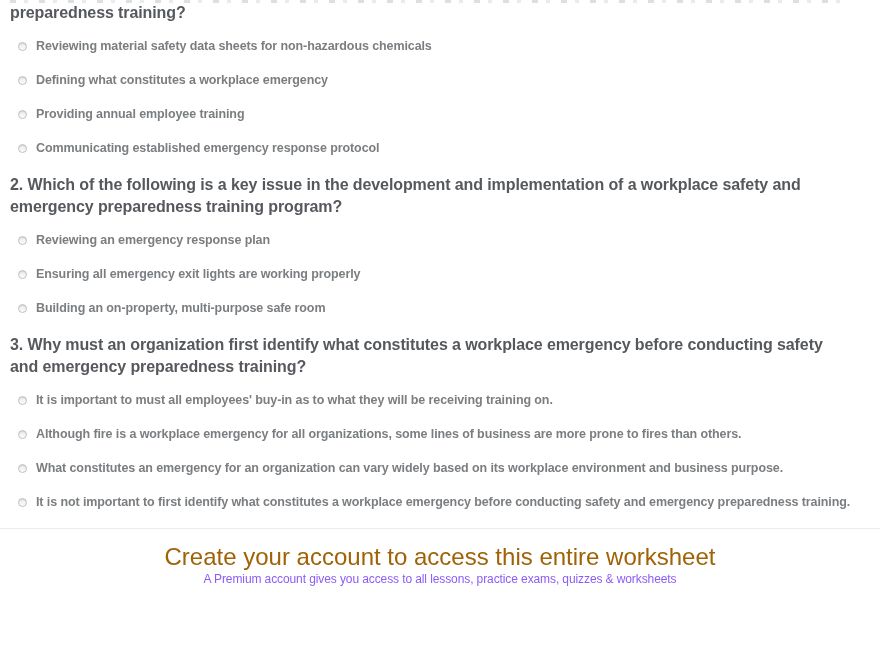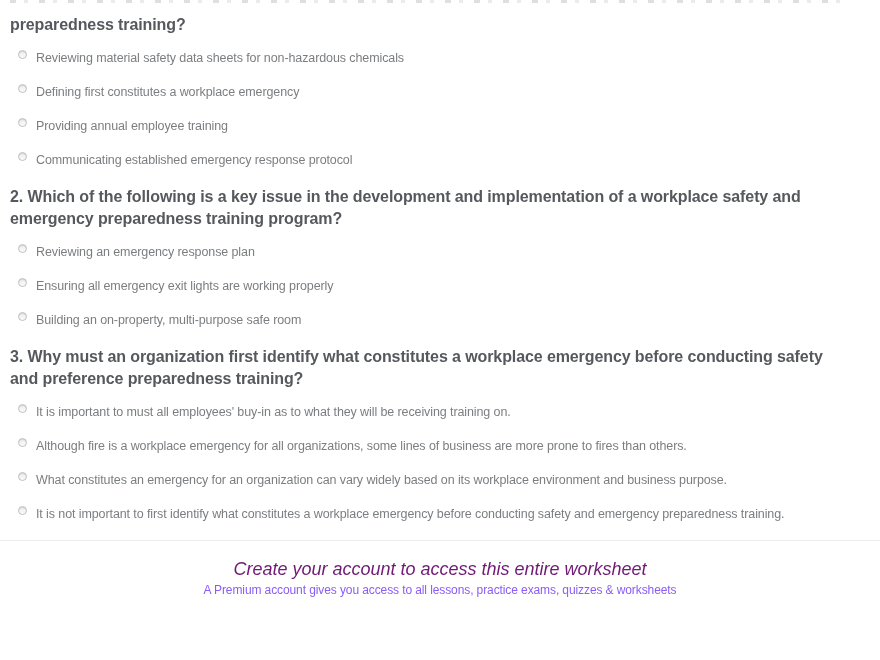--- a/index.html
+++ b/index.html
@@ -20,45 +20,45 @@
     opacity: .5;
   }
 
   .question { margin: 0; }
   .q-title {
     margin: 0; padding: 0;
     font-size: 16px; font-weight: 700; line-height: 22px;
     color: #55585c; letter-spacing: -0.1px;
   }
   .q-title .q-line { display: block; white-space: nowrap; }
-  .question.first .q-title { padding-top: 14px; }
+  .question.first .q-title { padding-top: 2px; }
   .question.spaced { margin-top: 1px; }
 
   .options { margin-top: 14px; }
   .option {
-    display: flex; 
-    height: 16px; margin-bottom: 18px; cursor: pointer;
+    display: flex; align-items: center;
+    height: 16px; margin-bottom: 18px; cursor: pointer; font-weight: bold;
   }
   .radio {
     flex: 0 0 auto; width: 9px; height: 9px; margin: 0 9px 0 8px;
     border: 1px solid #c0c0c0; border-radius: 50%;
     background: linear-gradient(180deg, #ebebeb, #fcfcfc);
     box-shadow: inset 0 1px 1px rgba(0,0,0,.10);
   }
   .option-label {
     font-size: 12.5px; color: #7b7e81; letter-spacing: -0.1px;
     white-space: nowrap; line-height: 16px;
   }
 
   .divider { border-top: 1px solid #ededed; margin: 0 -10px; }
   .footer { text-align: center; padding-top: 17px; }
   .cta {
     display: inline-block;
-    font-size: 18px; line-height: 22px; color: #701a75;
-    cursor: pointer; text-decoration: none; font-style: italic;
+    font-size: 24px; line-height: 22px; color: #a16207;
+    cursor: pointer; text-decoration: none;
   }
   .cta-sub {
     margin-top: 3px;
     font-size: 12px; line-height: 15px; color: #8b5cf6;
     letter-spacing: -0.1px;
   }
 </style>
 </head>
 <body>
 
@@ -70,21 +70,21 @@
     <h2 class="q-title">
       <span class="q-line">preparedness training?</span>
     </h2>
     <div class="options">
       <div class="option">
         <span class="radio"></span>
         <span class="option-label">Reviewing material safety data sheets for non-hazardous chemicals</span>
       </div>
       <div class="option">
         <span class="radio"></span>
-        <span class="option-label">Defining first constitutes a workplace emergency</span>
+        <span class="option-label">Defining what constitutes a workplace emergency</span>
       </div>
       <div class="option">
         <span class="radio"></span>
         <span class="option-label">Providing annual employee training</span>
       </div>
       <div class="option">
         <span class="radio"></span>
         <span class="option-label">Communicating established emergency response protocol</span>
       </div>
     </div>
@@ -107,21 +107,21 @@
       <div class="option">
         <span class="radio"></span>
         <span class="option-label">Building an on-property, multi-purpose safe room</span>
       </div>
     </div>
   </section>
 
   <section class="question spaced">
     <h2 class="q-title">
       <span class="q-line">3. Why must an organization first identify what constitutes a workplace emergency before conducting safety</span>
-      <span class="q-line">and preference preparedness training?</span>
+      <span class="q-line">and emergency preparedness training?</span>
     </h2>
     <div class="options">
       <div class="option">
         <span class="radio"></span>
         <span class="option-label">It is important to must all employees' buy-in as to what they will be receiving training on.</span>
       </div>
       <div class="option">
         <span class="radio"></span>
         <span class="option-label">Although fire is a workplace emergency for all organizations, some lines of business are more prone to fires than others.</span>
       </div>

